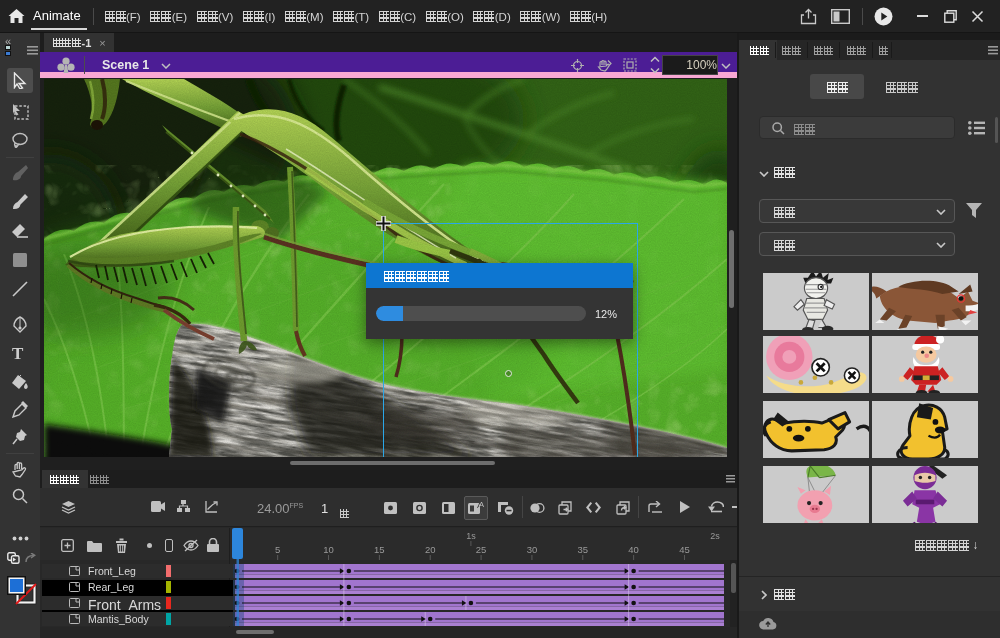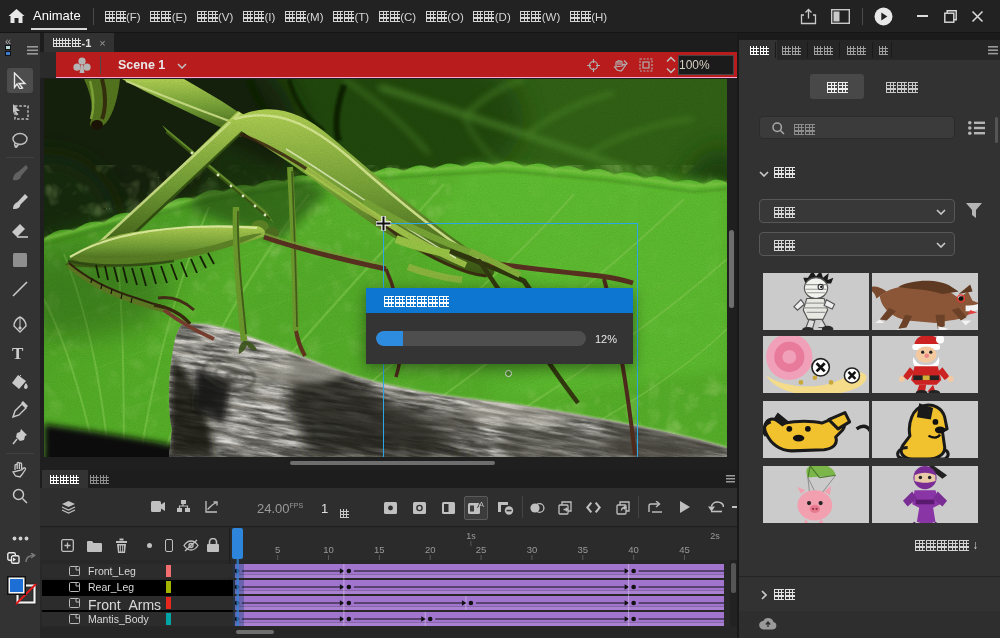--- a/index.html
+++ b/index.html
@@ -158,21 +158,21 @@
 <div class="abs" style="left:40px;top:33px;width:697px;height:19px;background:#1d1d1d">
   <div class="abs row" style="left:4px;top:0;height:19px;padding:0 8px;background:#323232;color:#e0e0e0;font-size:11px;font-weight:bold">
     <span class="c s9" style="margin-right:0"></span>
         <span class="c s9" style="margin-right:0"></span>
         <span class="c s9" style="margin-right:0"></span>
         <span style="margin-left:1px">-1</span>
     <span style="color:#9a9a9a;font-weight:normal;margin-left:8px;font-size:11px">×</span>
   </div>
 </div>
 
-<div class="abs" style="left:56px;top:52px;width:697px;height:26px;background:#b91c1c;border-bottom:1px solid #f9a8d4">
+<div class="abs" style="left:40px;top:52px;width:697px;height:26px;background:#4c1d95;border-bottom:6px solid #f9a8d4">
   <svg class="abs" style="left:16px;top:5px" width="20" height="17" viewBox="0 0 20 17" fill="#b4b4b4">
         <circle cx="10" cy="4.2" r="3.6"></circle>
         <circle cx="5" cy="10.2" r="3.6"></circle>
         <circle cx="15" cy="10.2" r="3.6"></circle>
         <path d="M9 8h2l1.5 8h-5z"></path>
       </svg>
   <div class="abs" style="left:44px;top:4px;width:1px;height:18px;background:#4c4c4c"></div>
   <div class="abs" style="left:62px;top:6px;color:#e8e8e8;font-size:12.5px;font-weight:bold">Scene 1</div>
   <svg class="abs" style="left:121px;top:11px" width="10" height="6" viewBox="0 0 10 6" fill="none" stroke="#c0c0c0" stroke-width="1.5">
         <path d="M1 1l4 4 4-4"></path>
@@ -186,21 +186,21 @@
         <path d="M3 8V4.5a1 1 0 012 0M5 7V3.5a1 1 0 012 0M7 7V4a1 1 0 012 0v3M9 8l1.5-1.5a1 1 0 011.5 1.3L9.5 11.5 8 13 4 12l-2.5-3z"></path>
         <path d="M11 2.5l3 3-2 2"></path>
       </svg>
   <svg class="abs" style="left:583px;top:6px" width="14" height="14" viewBox="0 0 14 14">
         <rect x="1" y="1" width="12" height="12" fill="none" stroke="#b0b0b0" stroke-width="1.2" stroke-dasharray="2 1.4"></rect>
         <rect x="4" y="4" width="6" height="6" fill="none" stroke="#b0b0b0" stroke-width="1.2"></rect>
       </svg>
   <svg class="abs" style="left:609px;top:4px" width="12" height="18" viewBox="0 0 12 18" fill="none" stroke="#c0c0c0" stroke-width="1.5">
         <path d="M2 5.5L6 1.5l4 4M2 12.5l4 4 4-4"></path>
       </svg>
-  <div class="abs" style="left:622px;top:3px;width:56px;height:20px;background:#1b1b1b;border:1px solid #454545;color:#d6d0c0;font-size:12px;text-align:left;line-height:18px">100%</div>
+  <div class="abs" style="left:622px;top:3px;width:56px;height:20px;background:#1b1b1b;border:1px solid #454545;color:#d6d0c0;font-size:12px;text-align:right;line-height:18px">100%</div>
   <svg class="abs" style="left:681px;top:11px" width="10" height="6" viewBox="0 0 10 6" fill="none" stroke="#c0c0c0" stroke-width="1.5">
         <path d="M1 1l4 4 4-4"></path>
       </svg>
 </div>
 
 <div class="abs" style="left:40px;top:78px;width:697px;height:392px;background:#1f1f1f" id="canvas">
   <div class="abs" style="left:4px;top:1px;width:683px;height:378px" id="photo">
   <svg width="683" height="378" viewBox="0 0 683 378">
   <defs>
     <filter id="b6" x="-30%" y="-30%" width="160%" height="160%">
@@ -430,21 +430,21 @@
 
   <div class="abs" style="left:343px;top:145px;width:255px;height:234px;border:1px solid #2aa7e8;border-bottom:none"></div>
 
   <div class="abs" style="left:465px;top:292px;width:7px;height:7px;border:1.5px solid #e5e5e5;border-radius:50%;background:rgba(40,60,20,.3)"></div>
 
   <svg class="abs" style="left:335px;top:137px" width="17" height="17" viewBox="0 0 17 17">
         <path d="M8.5 1v15M1 8.5h15" stroke="#f2f2f2" stroke-width="4.5"></path>
         <path d="M8.5 1.5v14M1.5 8.5h14" stroke="#111" stroke-width="2"></path>
       </svg>
 
-  <div class="abs" style="left:326px;top:210px;width:267px;height:76px;box-shadow:0 4px 14px rgba(0,0,0,.45)">
+  <div class="abs" style="left:326px;top:185px;width:267px;height:76px;box-shadow:0 4px 14px rgba(0,0,0,.45)">
     <div class="abs" style="left:0;top:0;width:267px;height:25px;background:#0d76d1;color:#fff;font-size:12px">
       <div style="margin:6px 0 0 17px"><span class="c"></span><span class="c"></span><span class="c"></span><span class="c"></span><span class="c"></span><span class="c"></span></div>
     </div>
     <div class="abs" style="left:0;top:25px;width:267px;height:51px;background:#343434">
       <div class="abs" style="left:10px;top:18px;width:210px;height:15px;background:#4e4e4e;border-radius:7.5px;overflow:hidden">
         <div style="width:27px;height:15px;background:#2e8ce0;border-radius:7.5px 0 0 7.5px"></div>
       </div>
       <div class="abs" style="left:229px;top:20px;color:#e8e8e8;font-size:11px">12%</div>
     </div>
   </div>

